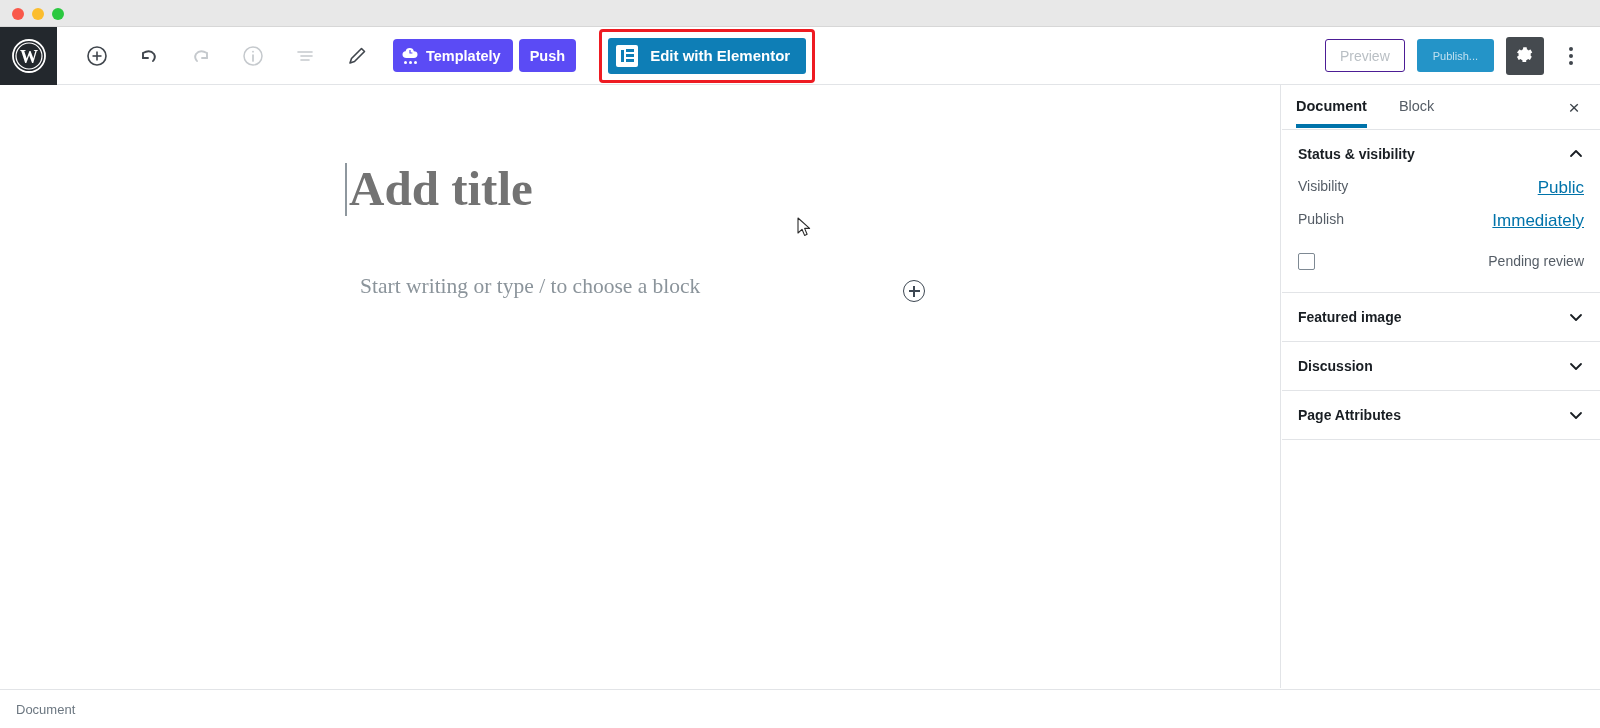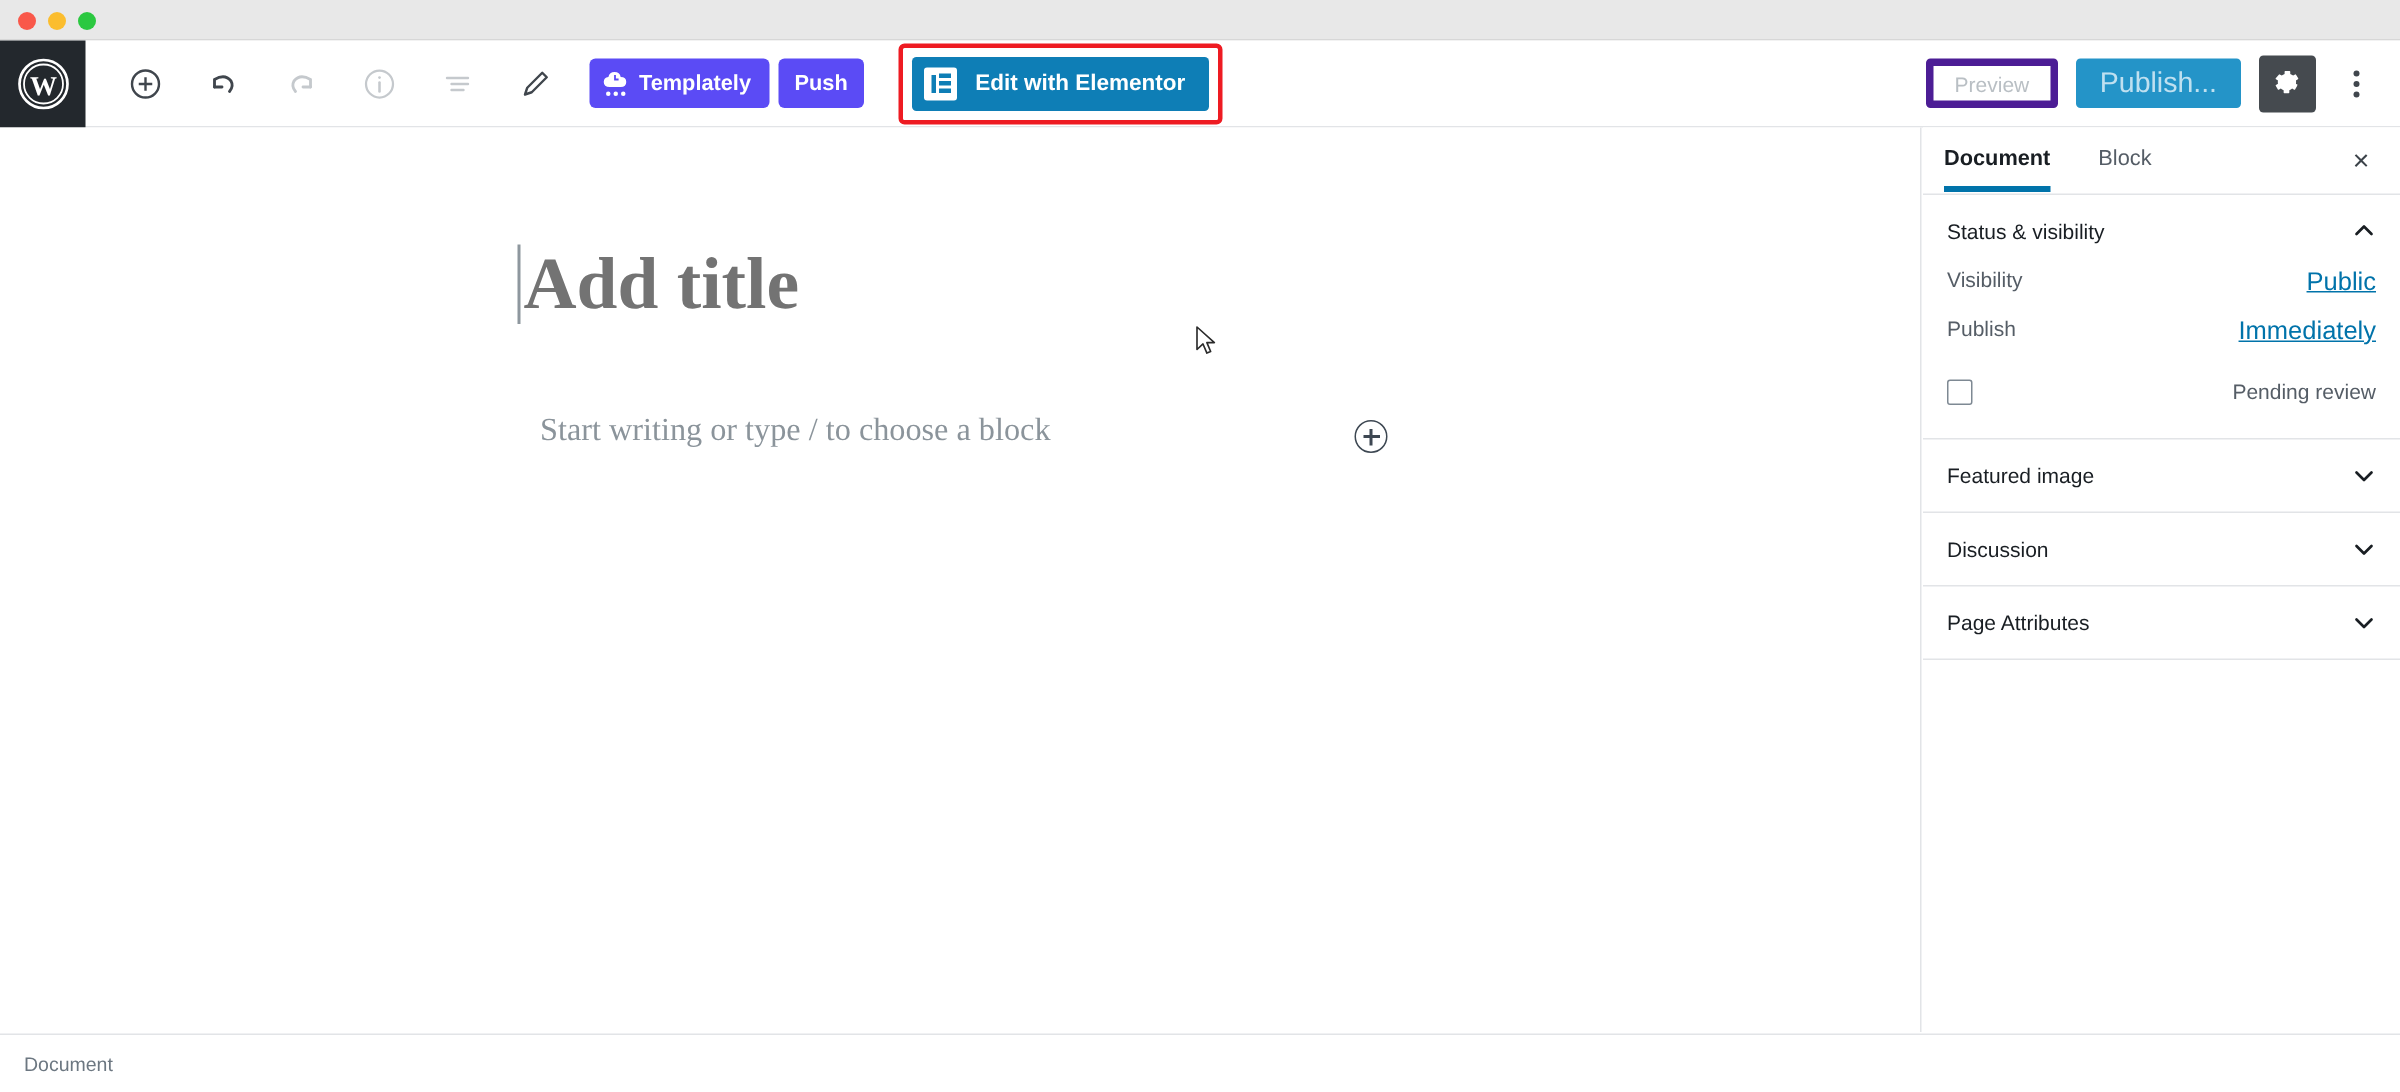--- a/index.html
+++ b/index.html
@@ -104,28 +104,28 @@
   .eg-lines { display: flex; flex-direction: column; gap: 2px; }
   .eg-lines i { display: block; width: 8px; height: 3px; background: #0e7eb6; }
 
   .topbar-right {
     margin-left: auto; margin-right: 14px;
     display: flex; align-items: center; gap: 12px;
   }
   .btn-preview {
     height: 33px; padding: 0 14px;
     background: #ffffff; color: #b9bfc4;
-    border: 5px solid #4c1d95; border-radius: 3px;
+    border: 1px solid #4c1d95; border-radius: 3px;
     font-size: 14px; cursor: pointer;
   }
   .btn-publish {
     height: 33px; padding: 0 16px;
     background: #2494c8; color: #bfe0f0;
     border: none; border-radius: 3px;
-    font-size: 19px; cursor: pointer;
+    font-size: 11px; cursor: pointer;
   }
   .btn-gear {
     width: 38px; height: 38px;
     background: #454a4f; border: none; border-radius: 3px;
     display: flex; align-items: center; justify-content: center;
     cursor: pointer;
   }
   .btn-gear svg { width: 21px; height: 21px; fill: #ffffff; }
   .btn-kebab {
     width: 30px; height: 38px;
@@ -203,21 +203,21 @@
     font-size: 19px; color: #3c434a;
   }
   .panel {
     border-bottom: 1px solid #e2e4e7;
     padding: 0 16px;
   }
   .panel-head {
     height: 48px; display: flex; align-items: center;
     justify-content: space-between; cursor: pointer;
   }
-  .panel-title { font-size: 14px; font-weight: normal; color: #191e23; }
+  .panel-title { font-size: 14px; font-weight: bold; color: #191e23; }
   .chev { width: 16px; height: 16px; }
   .panel-body { padding-bottom: 14px; }
   .row {
     display: flex; align-items: flex-start; justify-content: space-between;
     height: 33px;
     gap: 24px;
   }
   .row-label { font-size: 14px; color: #555d66; }
   .row-link {
     font-size: 17px; color: #0073aa;

